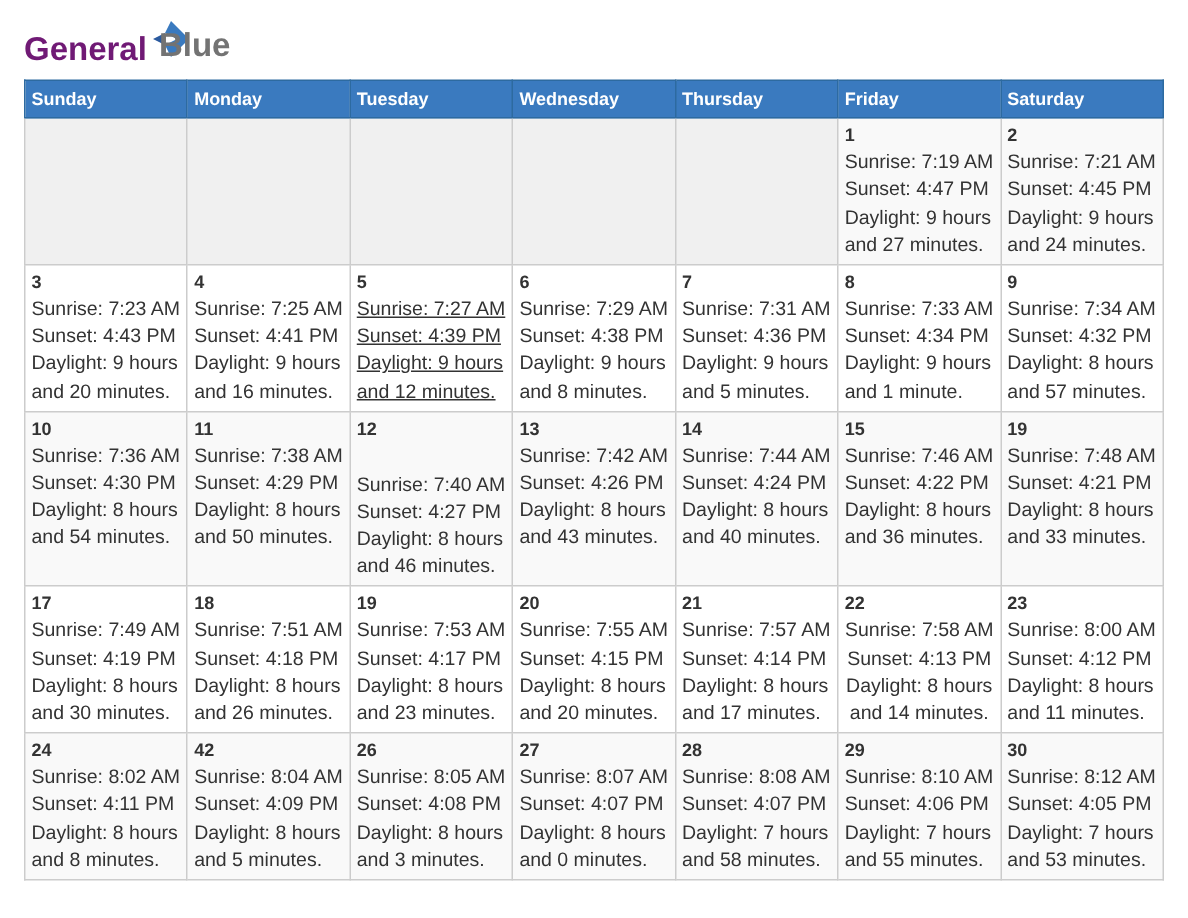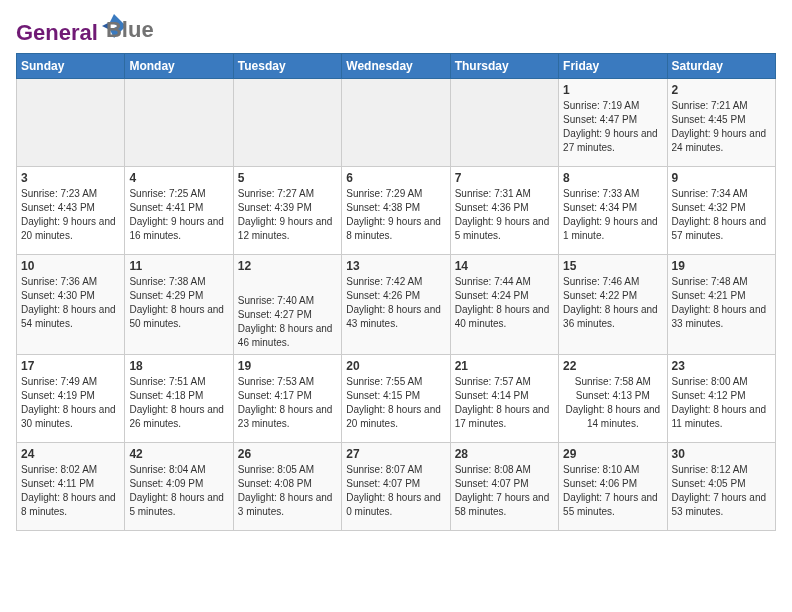--- a/index.html
+++ b/index.html
@@ -64,21 +64,21 @@
     tbody tr:nth-child(odd) td {
       background: #f9f9f9;
     }
     .day-num {
       font-weight: bold;
       font-size: 12px;
       display: block;
       margin-bottom: 2px;
     }
     .day-info {
-      font-size: 10px;
+      font-size: 13px;
       line-height: 1.4;
     }
     .empty-cell {
       background: #f0f0f0 !important;
     }
   </style>
 </head>
 <body>
 
 <div class="header">
@@ -141,21 +141,21 @@
 Daylight: 9 hours and 20 minutes.</div>
         </td>
         <td>
           <span class="day-num">4</span>
           <div class="day-info" style="white-space: pre-line;">Sunrise: 7:25 AM
 Sunset: 4:41 PM
 Daylight: 9 hours and 16 minutes.</div>
         </td>
         <td>
           <span class="day-num">5</span>
-          <div class="day-info" style="white-space: pre-line;">Sunrise: 7:27 AM
+          <div class="day-info" style="white-space: pre-line; text-decoration: underline;">Sunrise: 7:27 AM
 Sunset: 4:39 PM
 Daylight: 9 hours and 12 minutes.</div>
         </td>
         <td>
           <span class="day-num">6</span>
           <div class="day-info" style="white-space: pre-line;">Sunrise: 7:29 AM
 Sunset: 4:38 PM
 Daylight: 9 hours and 8 minutes.</div>
         </td>
         <td>

